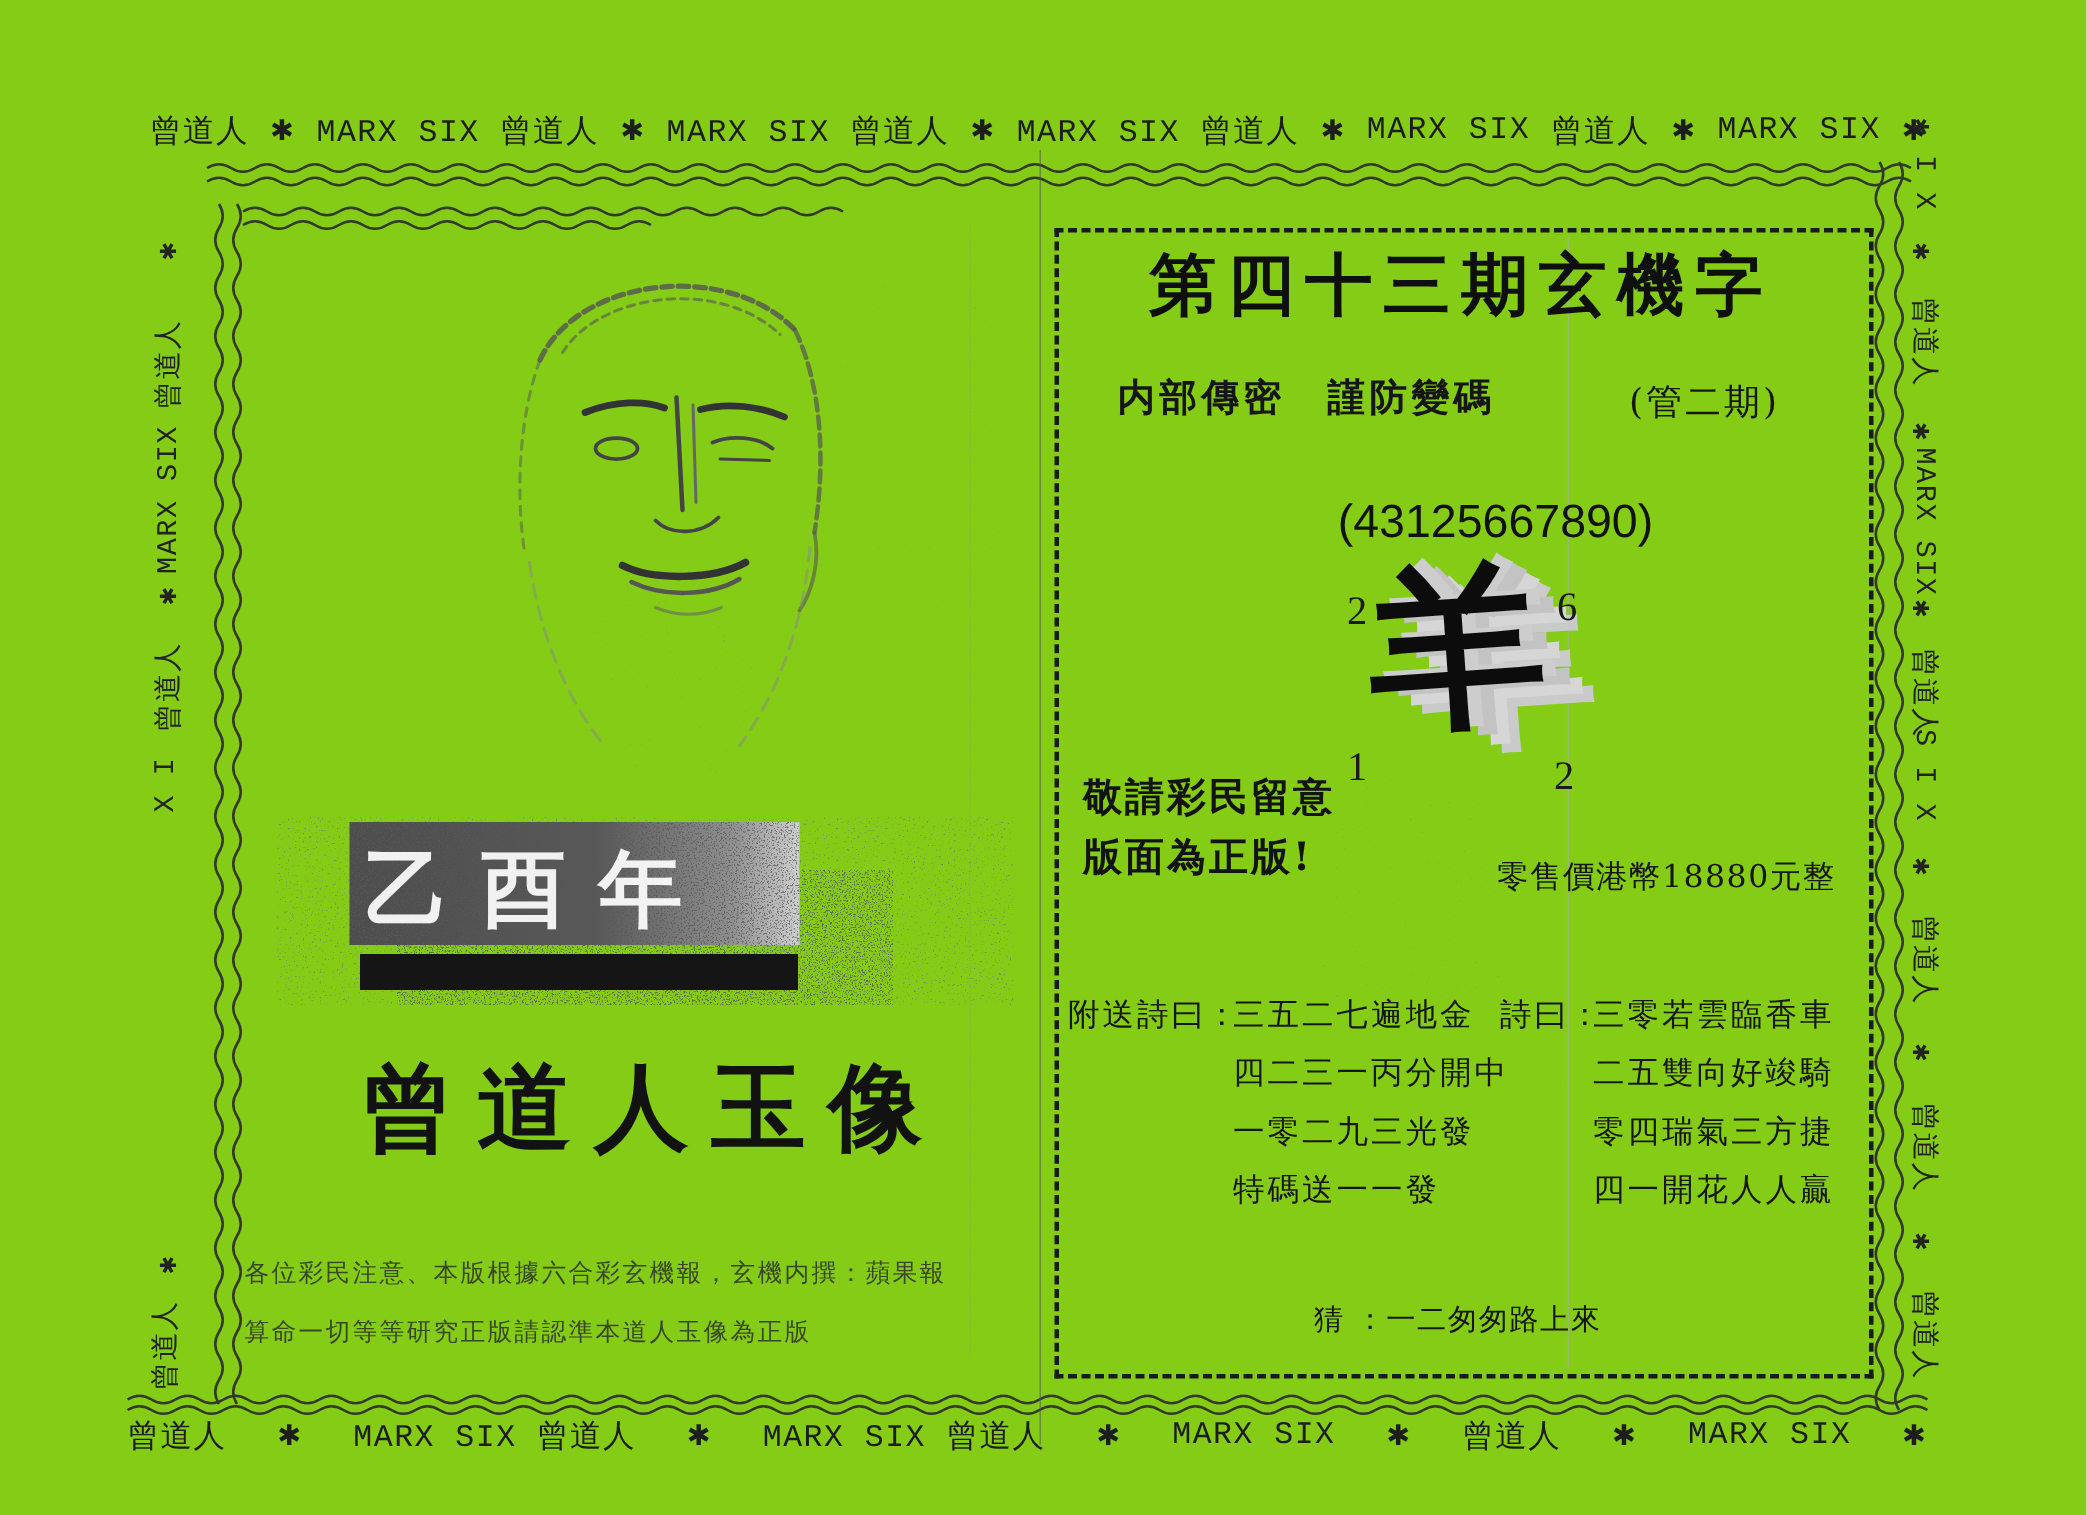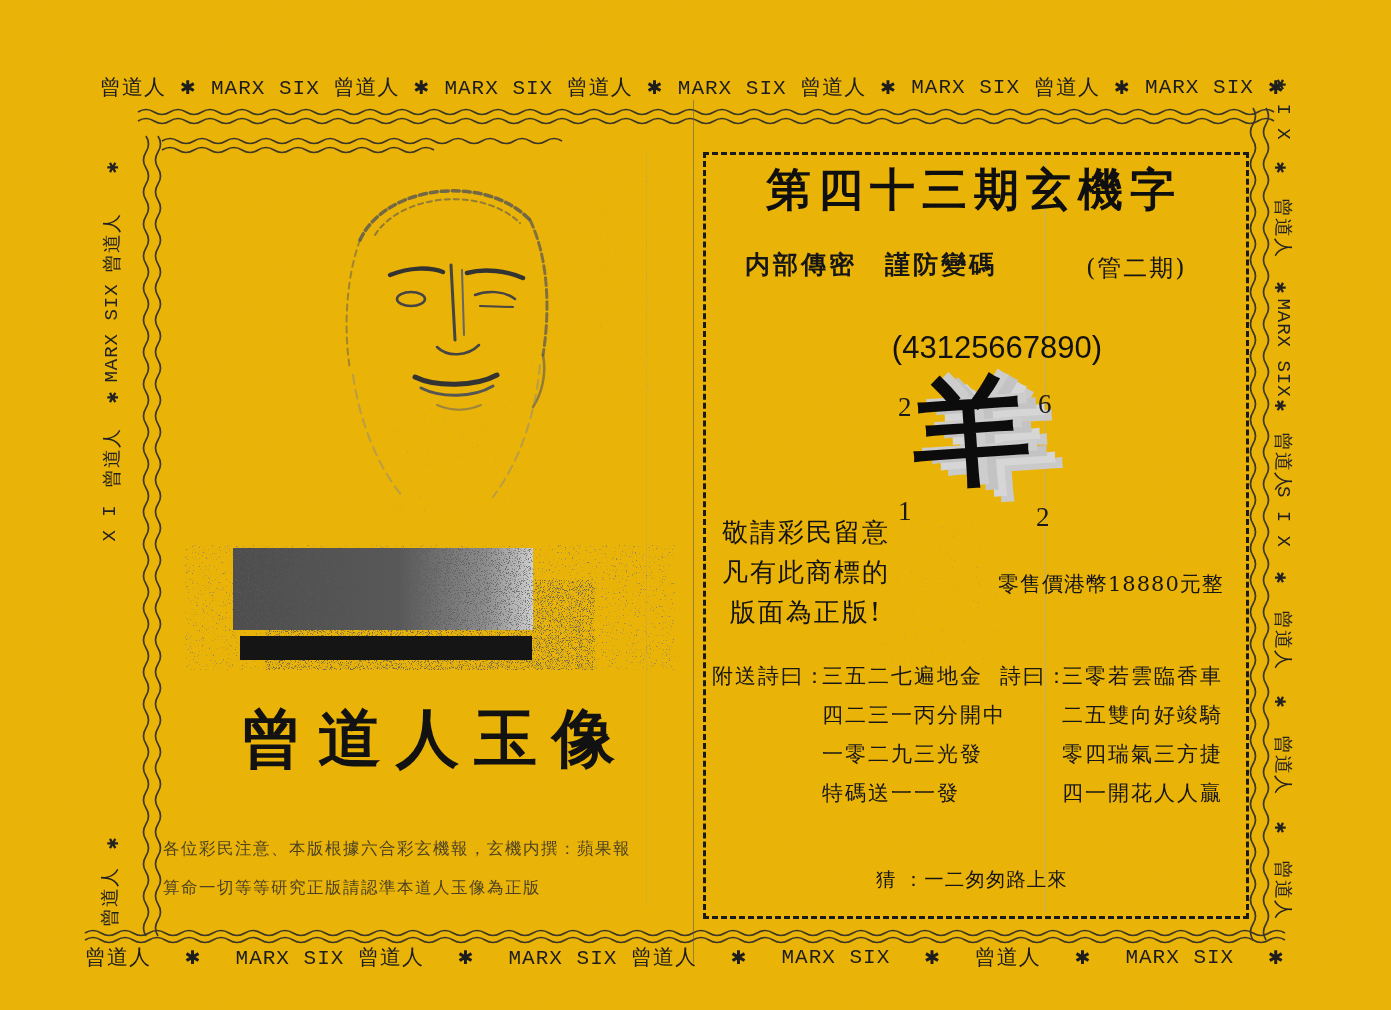--- a/index.html
+++ b/index.html
@@ -1,18 +1,18 @@
 <!DOCTYPE html>
 <html><head>
 <meta charset="utf-8">
 <style>
   html,body{margin:0;padding:0;background:#ffffff;}
   .sheet{
     position:relative; width:1391px; height:1010px; overflow:hidden;
-    background:#eab308; color:#1b1b1b;
+    background:#84cc16; color:#1b1b1b;
     font-family:"DejaVu Serif", serif;
   }
   svg.deco{position:absolute;left:0;top:0;pointer-events:none;}
   
   .band{
     position:absolute; display:flex; justify-content:space-between; align-items:center;
     font-family:"Liberation Mono","DejaVu Sans Mono",monospace;
     font-size:21px; letter-spacing:1px; color:#1d1d1d; white-space:nowrap;
   }
   .band-top{left:100px; top:72px; width:1185px; height:30px;}
@@ -59,22 +59,22 @@
     position:absolute; left:872px; top:330px; width:250px; text-align:center;
     font-family:"Liberation Sans","DejaVu Sans",sans-serif; font-size:31px; color:#111;
   }
   .zodiac{
     position:absolute; left:912px; top:372px; font-size:118px; line-height:1; font-weight:900;
     color:#0c0c0c; transform:rotate(-4deg);
     text-shadow:9px -3px 0 #cdcdcd, 18px 3px 0 #c3c3c3, 26px 10px 0 #d6d6d6, 33px 16px 0 #cacaca;
   }
   .corner-num{position:absolute; font-size:27px; color:#1a1a1a; font-family:"Liberation Serif","DejaVu Serif",serif;}
   .notice{
-    position:absolute; left:722px; top:512px; font-size:26px; font-weight:400;
-    letter-spacing:2px; line-height:40px; color:#131313;text-align:center;
+    position:absolute; left:722px; top:512px; font-size:26px; font-weight:700;
+    letter-spacing:2px; line-height:40px; color:#131313;
   }
   .price{position:absolute; left:998px; top:570px; font-size:21px; letter-spacing:1px; color:#161616;}
   .poem{position:absolute; font-size:21px; letter-spacing:2px; color:#161616; white-space:nowrap;}
   .guess{position:absolute; font-size:19.5px; letter-spacing:1px; color:#161616; white-space:nowrap;}
 </style>
 </head>
 <body>
 
 <div class="sheet">
 
@@ -205,20 +205,21 @@
   </div>
 
   <div class="divider" style="left:693px; top:100px; height:863px;"></div>
   <div class="dotted-line" style="left:646px; top:150px; height:755px;"></div>
   <div class="crease" style="left:1045px; top:158px; height:754px;"></div>
 
   <div class="year-band">
     <svg width="300" height="82" style="position:absolute;left:0;top:0;">
       <rect x="0" y="0" width="300" height="82" filter="url(#nDense)" opacity="0.75"></rect>
     </svg>
+    <span class="txt">乙酉年</span>
   </div>
   <div class="ink-bar"></div>
 
   <div class="lp-title">曾道人玉像</div>
   <div class="lp-note" style="top:838px;">各位彩民注意、本版根據六合彩玄機報，玄機内撰：蘋果報</div>
   <div class="lp-note" style="top:877px;">算命一切等等研究正版請認準本道人玉像為正版</div>
 
   <div class="rp-box"></div>
 
   <div class="rp-title">第四十三期玄機字</div>
@@ -229,21 +230,20 @@
   <div class="rp-numbers">(43125667890)</div>
 
   <div class="zodiac">羊</div>
   <span class="corner-num" style="left:898px; top:392px;">2</span>
   <span class="corner-num" style="left:1038px; top:389px;">6</span>
   <span class="corner-num" style="left:898px; top:496px;">1</span>
   <span class="corner-num" style="left:1036px; top:502px;">2</span>
 
   <div class="notice">
     <div>敬請彩民留意</div>
-    <div>凡有此商標的</div>
     <div>版面為正版!</div>
   </div>
 
   <div class="price">零售價港幣18880元整</div>
 
   <div class="poem" style="left:712px;  top:662px;">附送詩曰：</div>
   <div class="poem" style="left:822px;  top:662px;">三五二七遍地金</div>
   <div class="poem" style="left:822px;  top:701px;">四二三一丙分開中</div>
   <div class="poem" style="left:822px;  top:740px;">一零二九三光發</div>
   <div class="poem" style="left:822px;  top:779px;">特碼送一一發</div>

